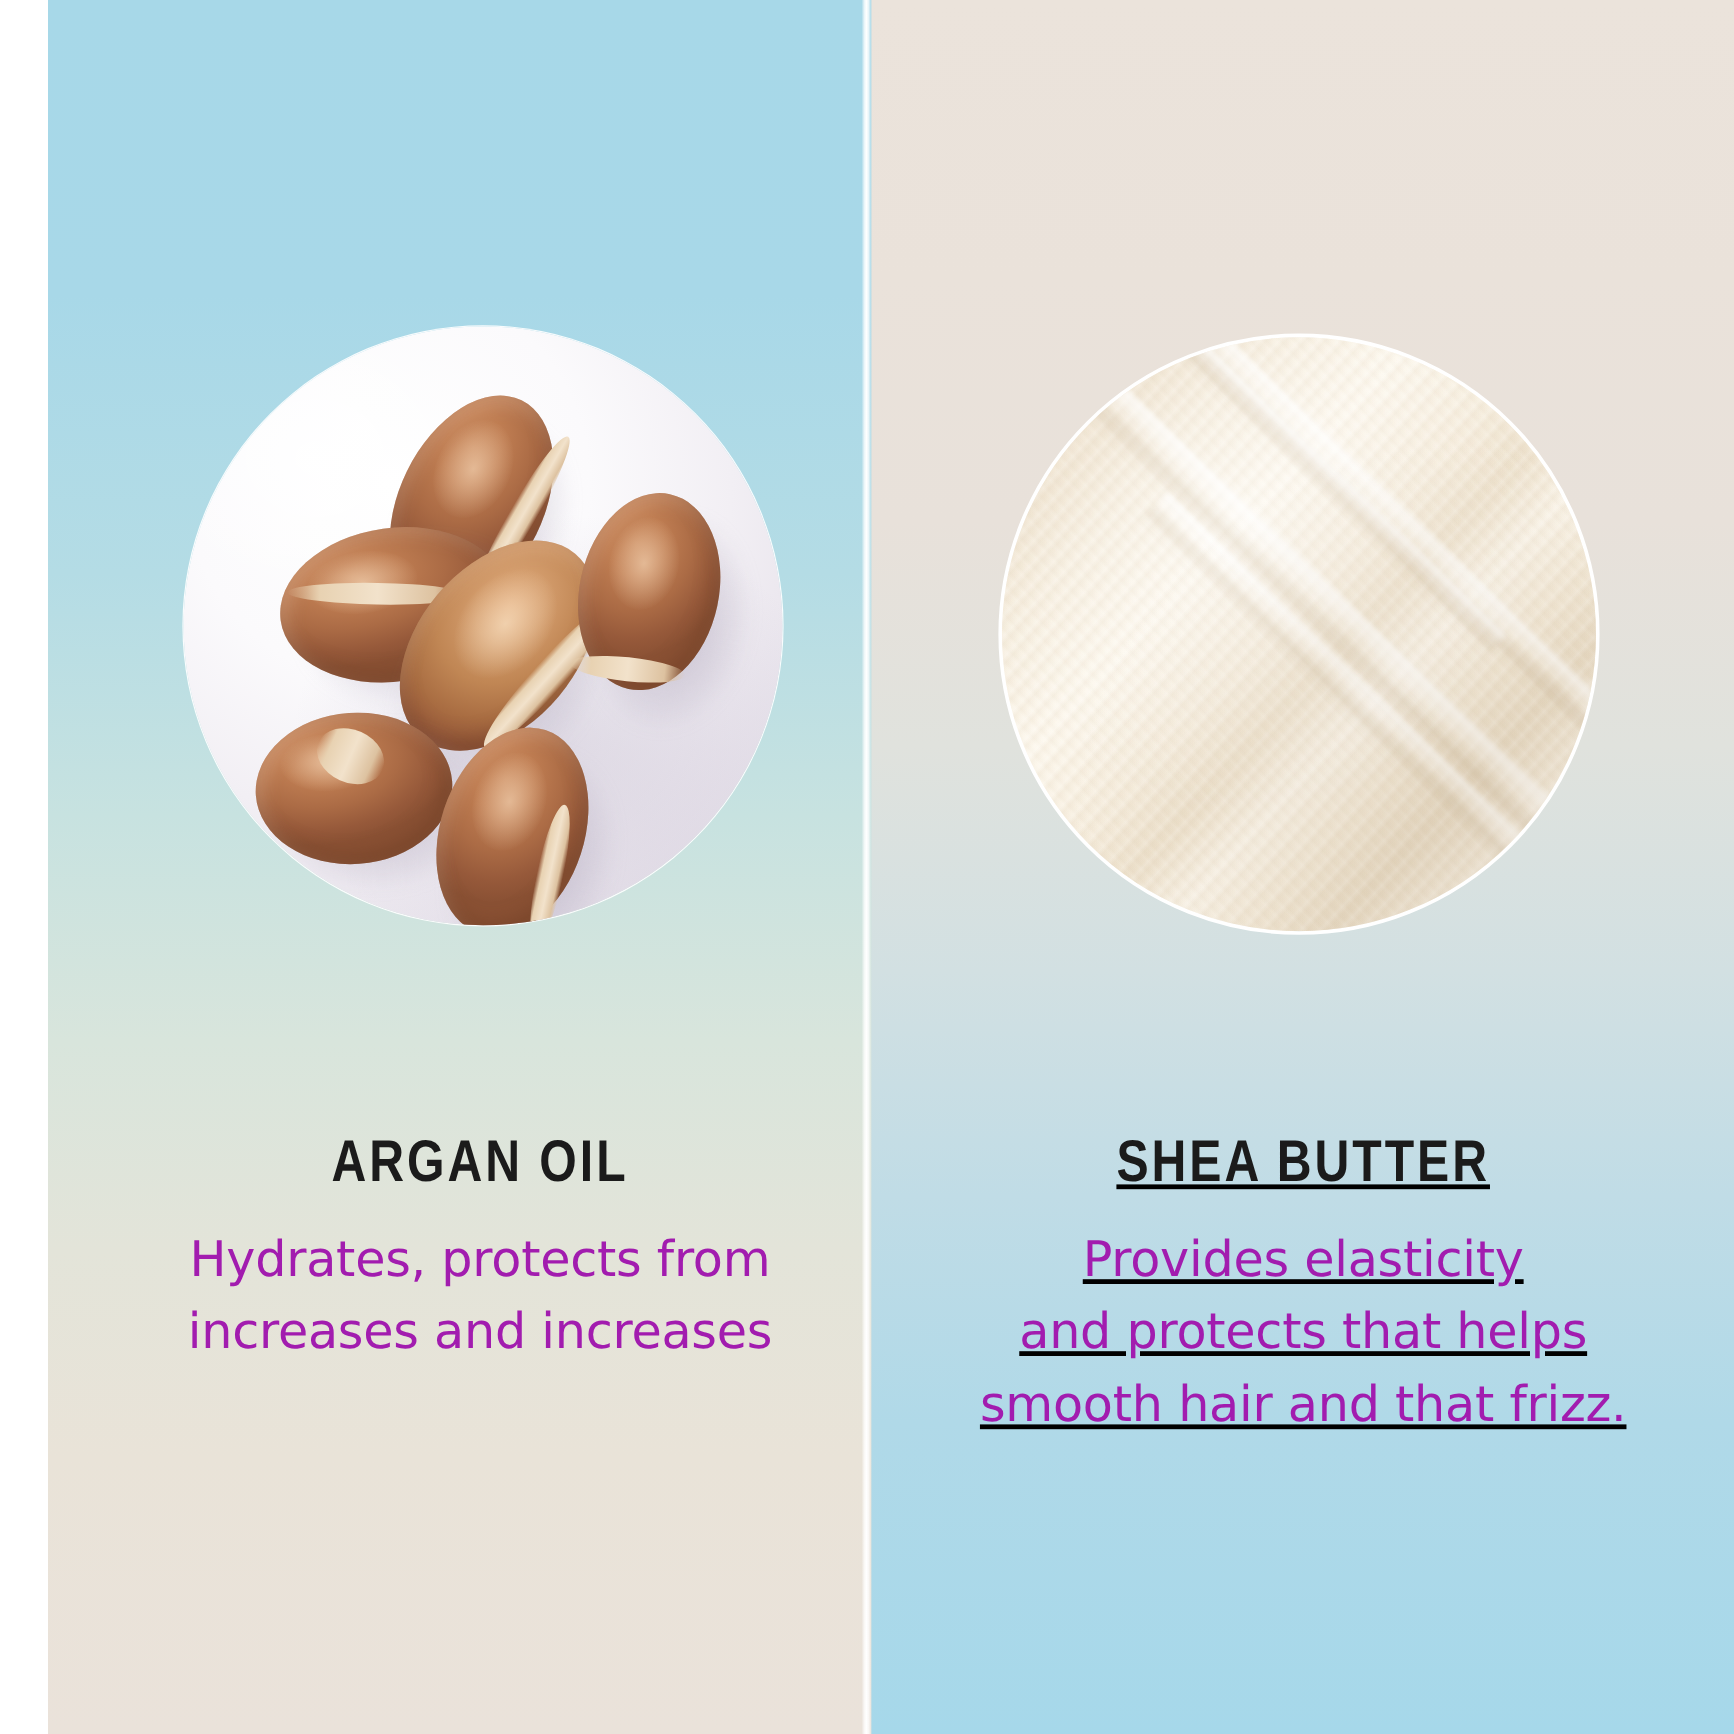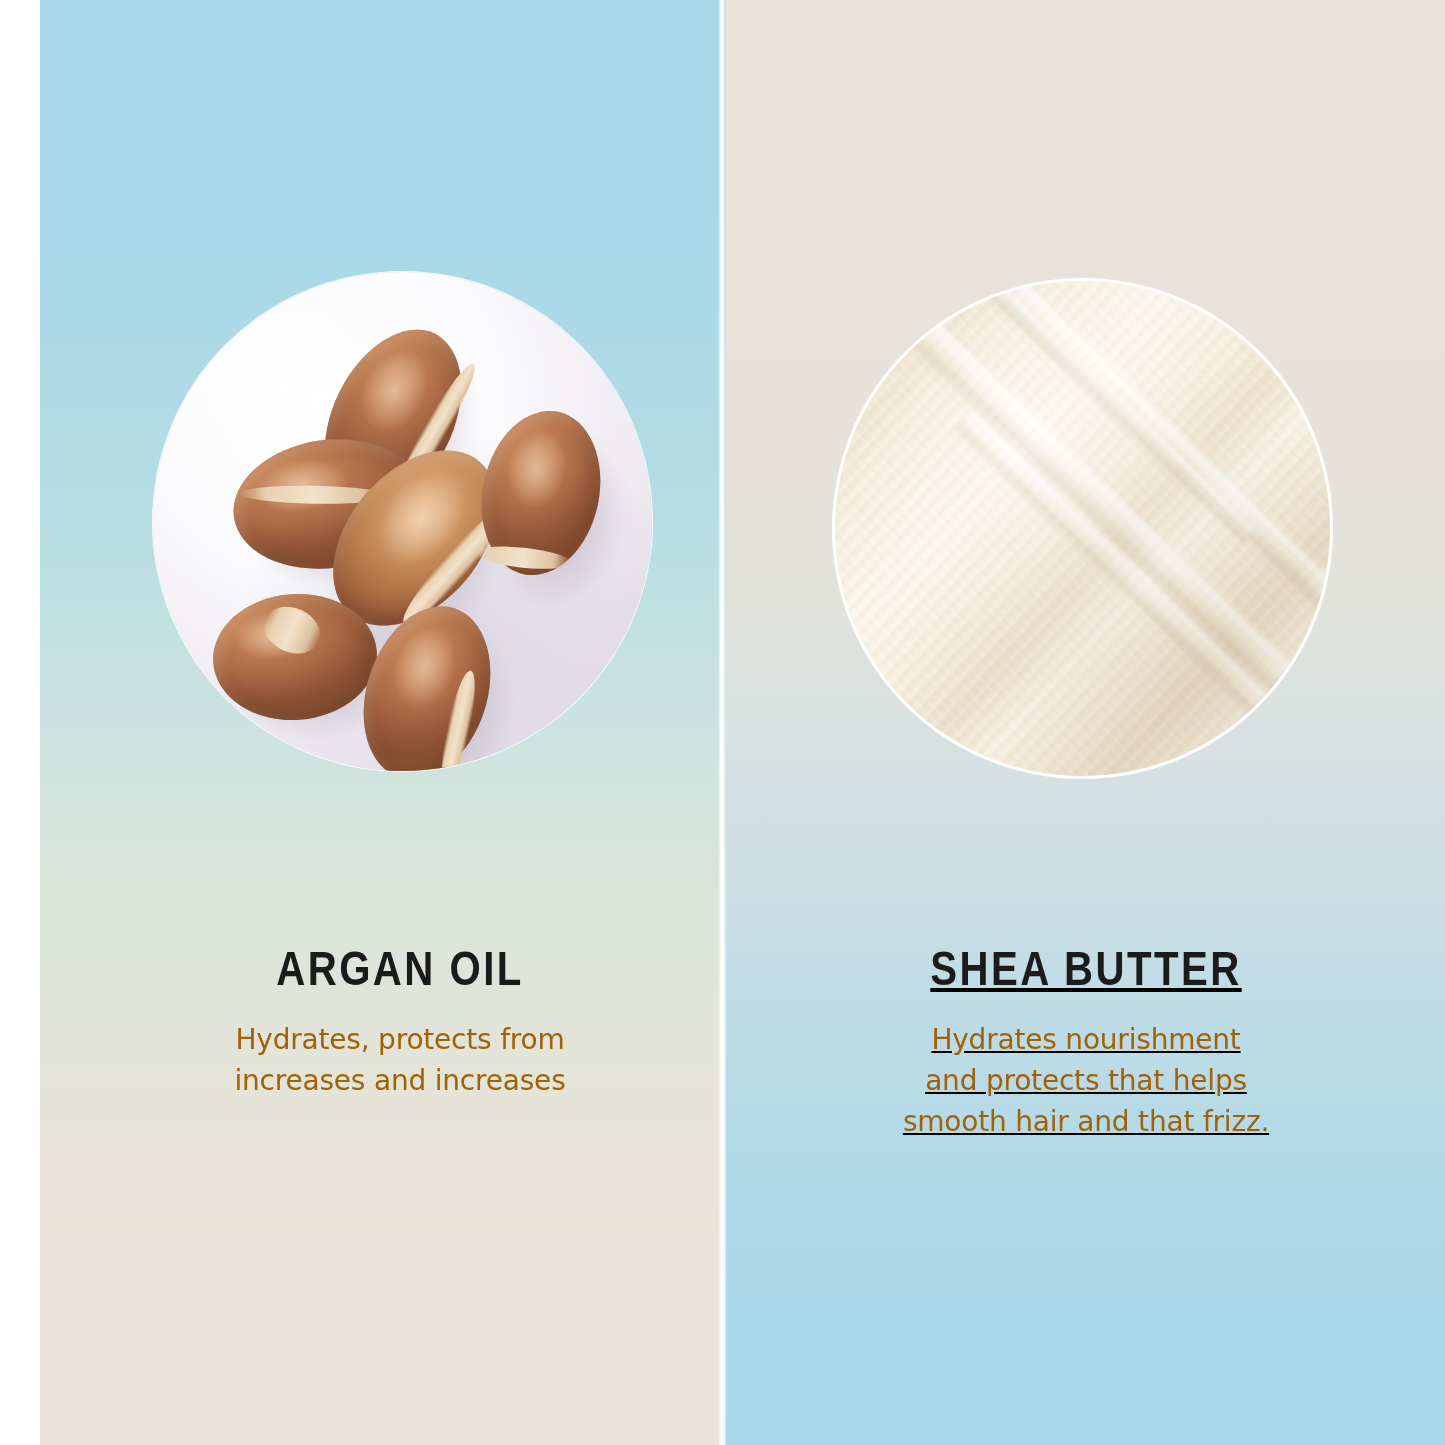--- a/index.html
+++ b/index.html
@@ -193,23 +193,23 @@
     color: #1b1b1b;
     text-transform: uppercase;
     transform: scaleX(0.82);
     transform-origin: center;
     white-space: nowrap;
   }
   .blurb {
     margin: 26px 0 0 0;
     font-family: "DejaVu Sans", sans-serif;
     font-weight: 400;
-    font-size: 28px;
+    font-size: 41px;
     line-height: 1.47;
-    color: #a16207;
+    color: #a21caf;
     letter-spacing: -0.2px;
   }
   .blurb span { display: block; }
 </style>
 </head>
 <body>
 
 <div id="canvas">
 
   <div class="panel panel-left">
@@ -279,20 +279,20 @@
     <div class="shea-ridge" style="left:-60px; top:96px; width:680px; height:34px; transform:rotate(44deg);"></div>
     <div class="shea-ridge" style="left:-30px; top:250px; width:680px; height:40px; transform:rotate(44deg);"></div>
     <div class="shea-ridge" style="left:40px; top:340px; width:620px; height:30px; transform:rotate(44deg);"></div>
     <div class="shea-ridge" style="left:-120px; top:30px; width:620px; height:22px; transform:rotate(44deg);"></div>
     <div class="shea-vig"></div>
   </div>
 
   <div class="caption caption-right">
     <h2 class="headline">SHEA BUTTER</h2>
     <p class="blurb">
-      <span>Hydrates nourishment</span>
+      <span>Provides elasticity</span>
       <span>and protects that helps</span>
       <span>smooth hair and that frizz.</span>
     </p>
   </div>
 
   <div class="divider"></div>
 </div>
 
 </body></html>

